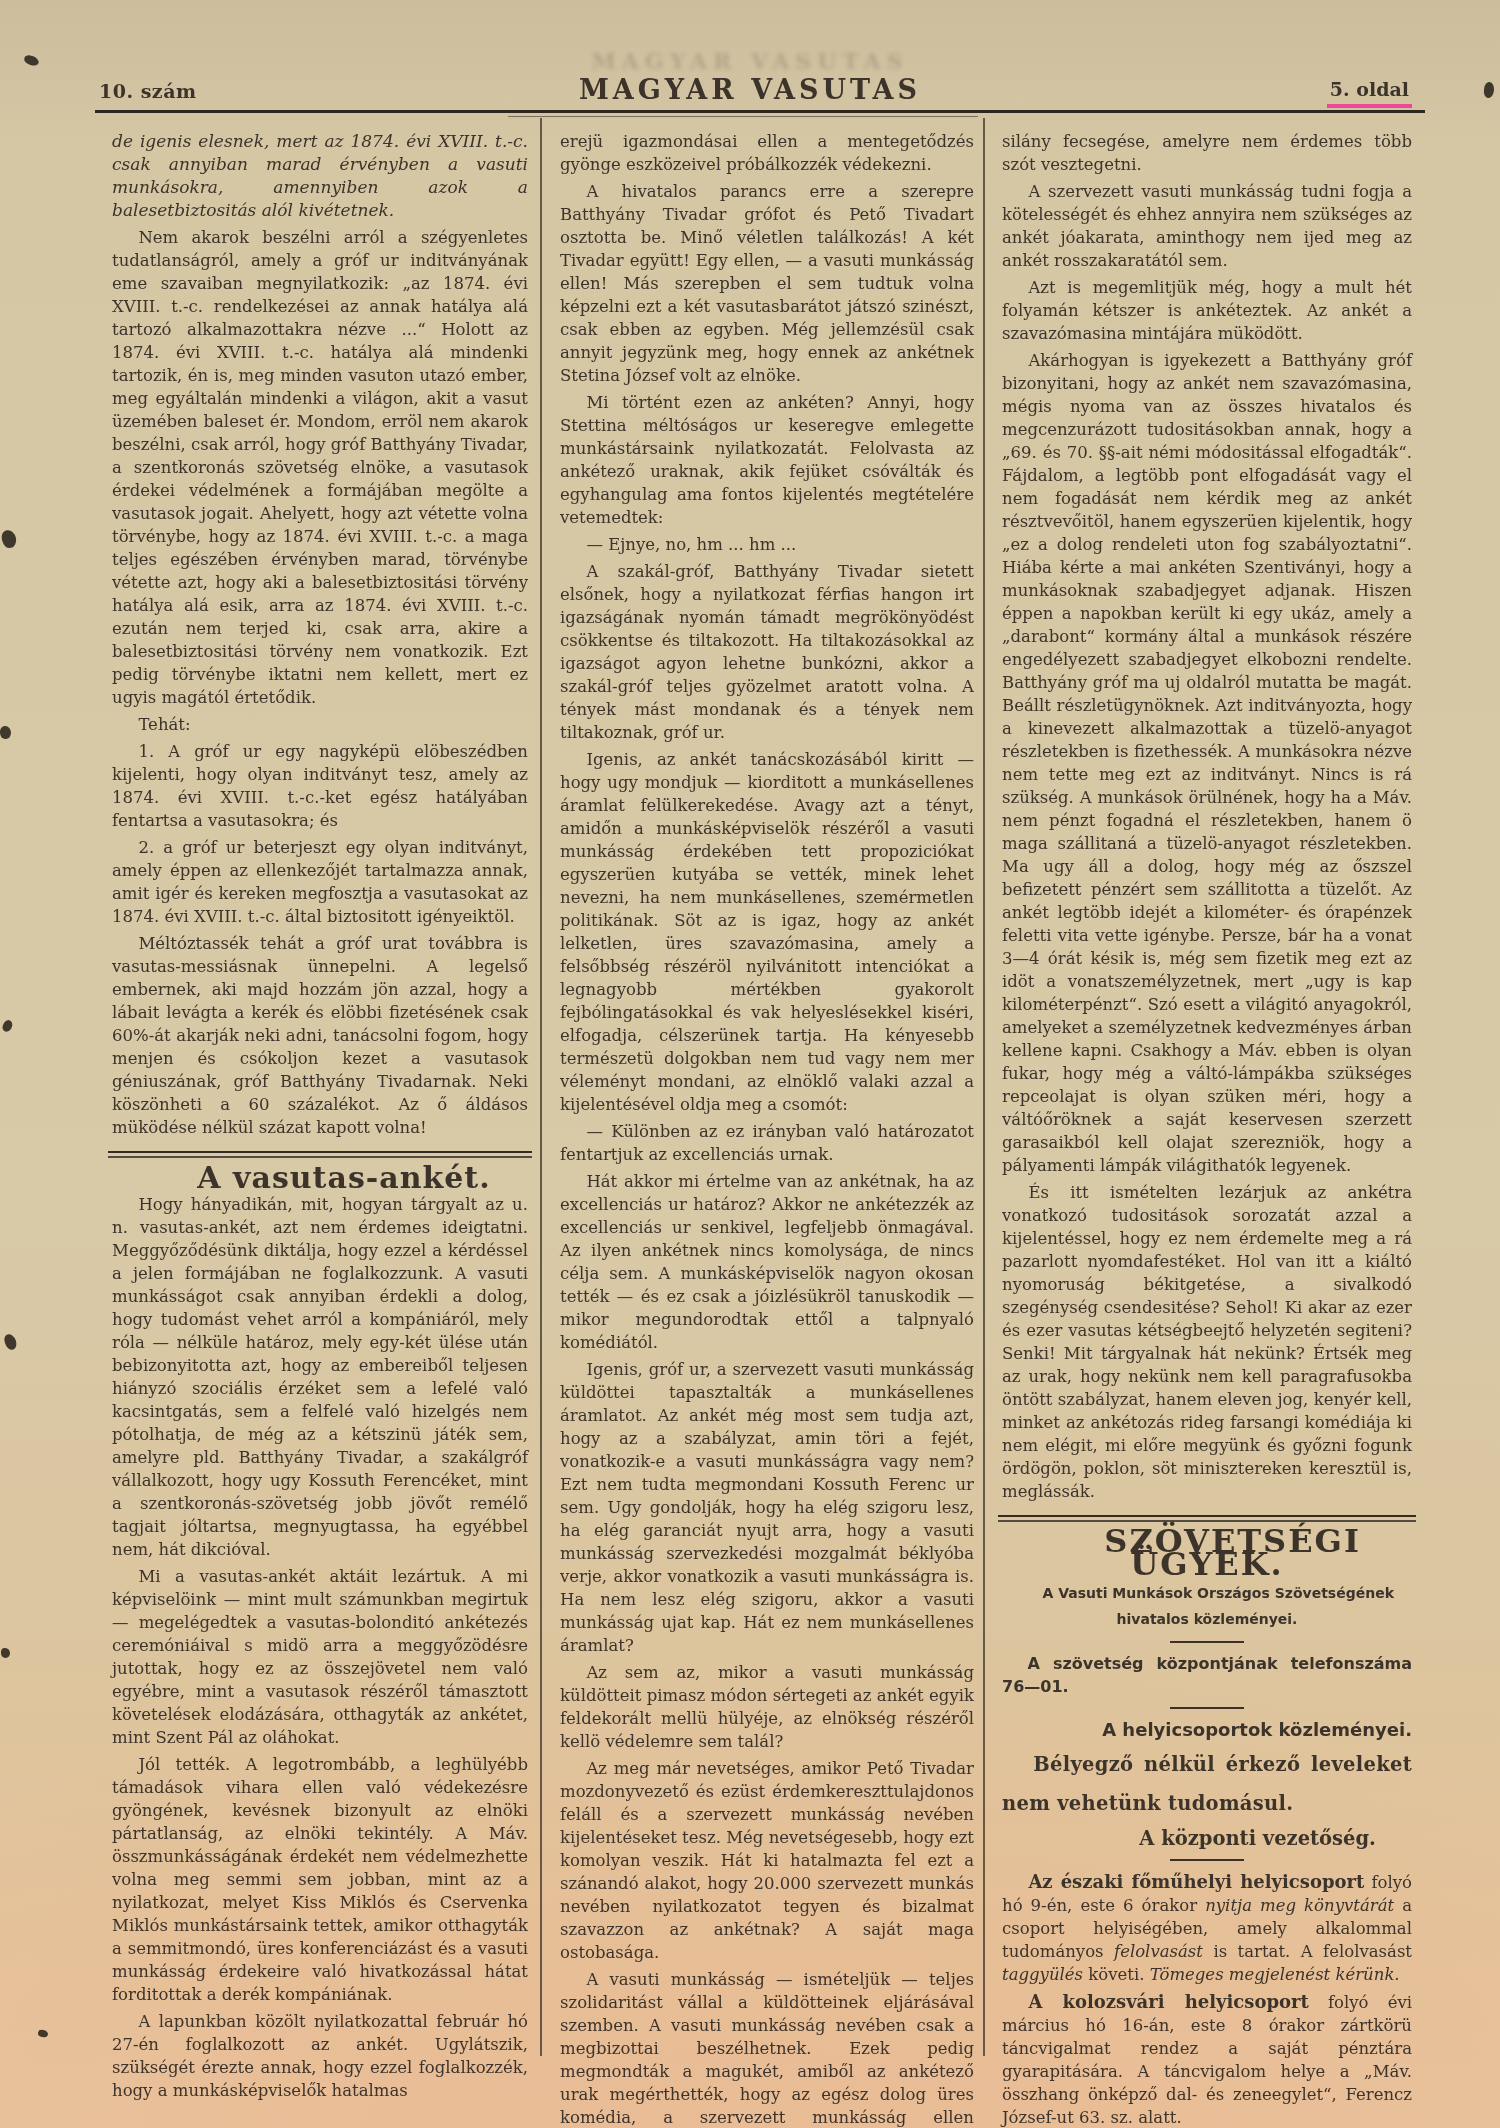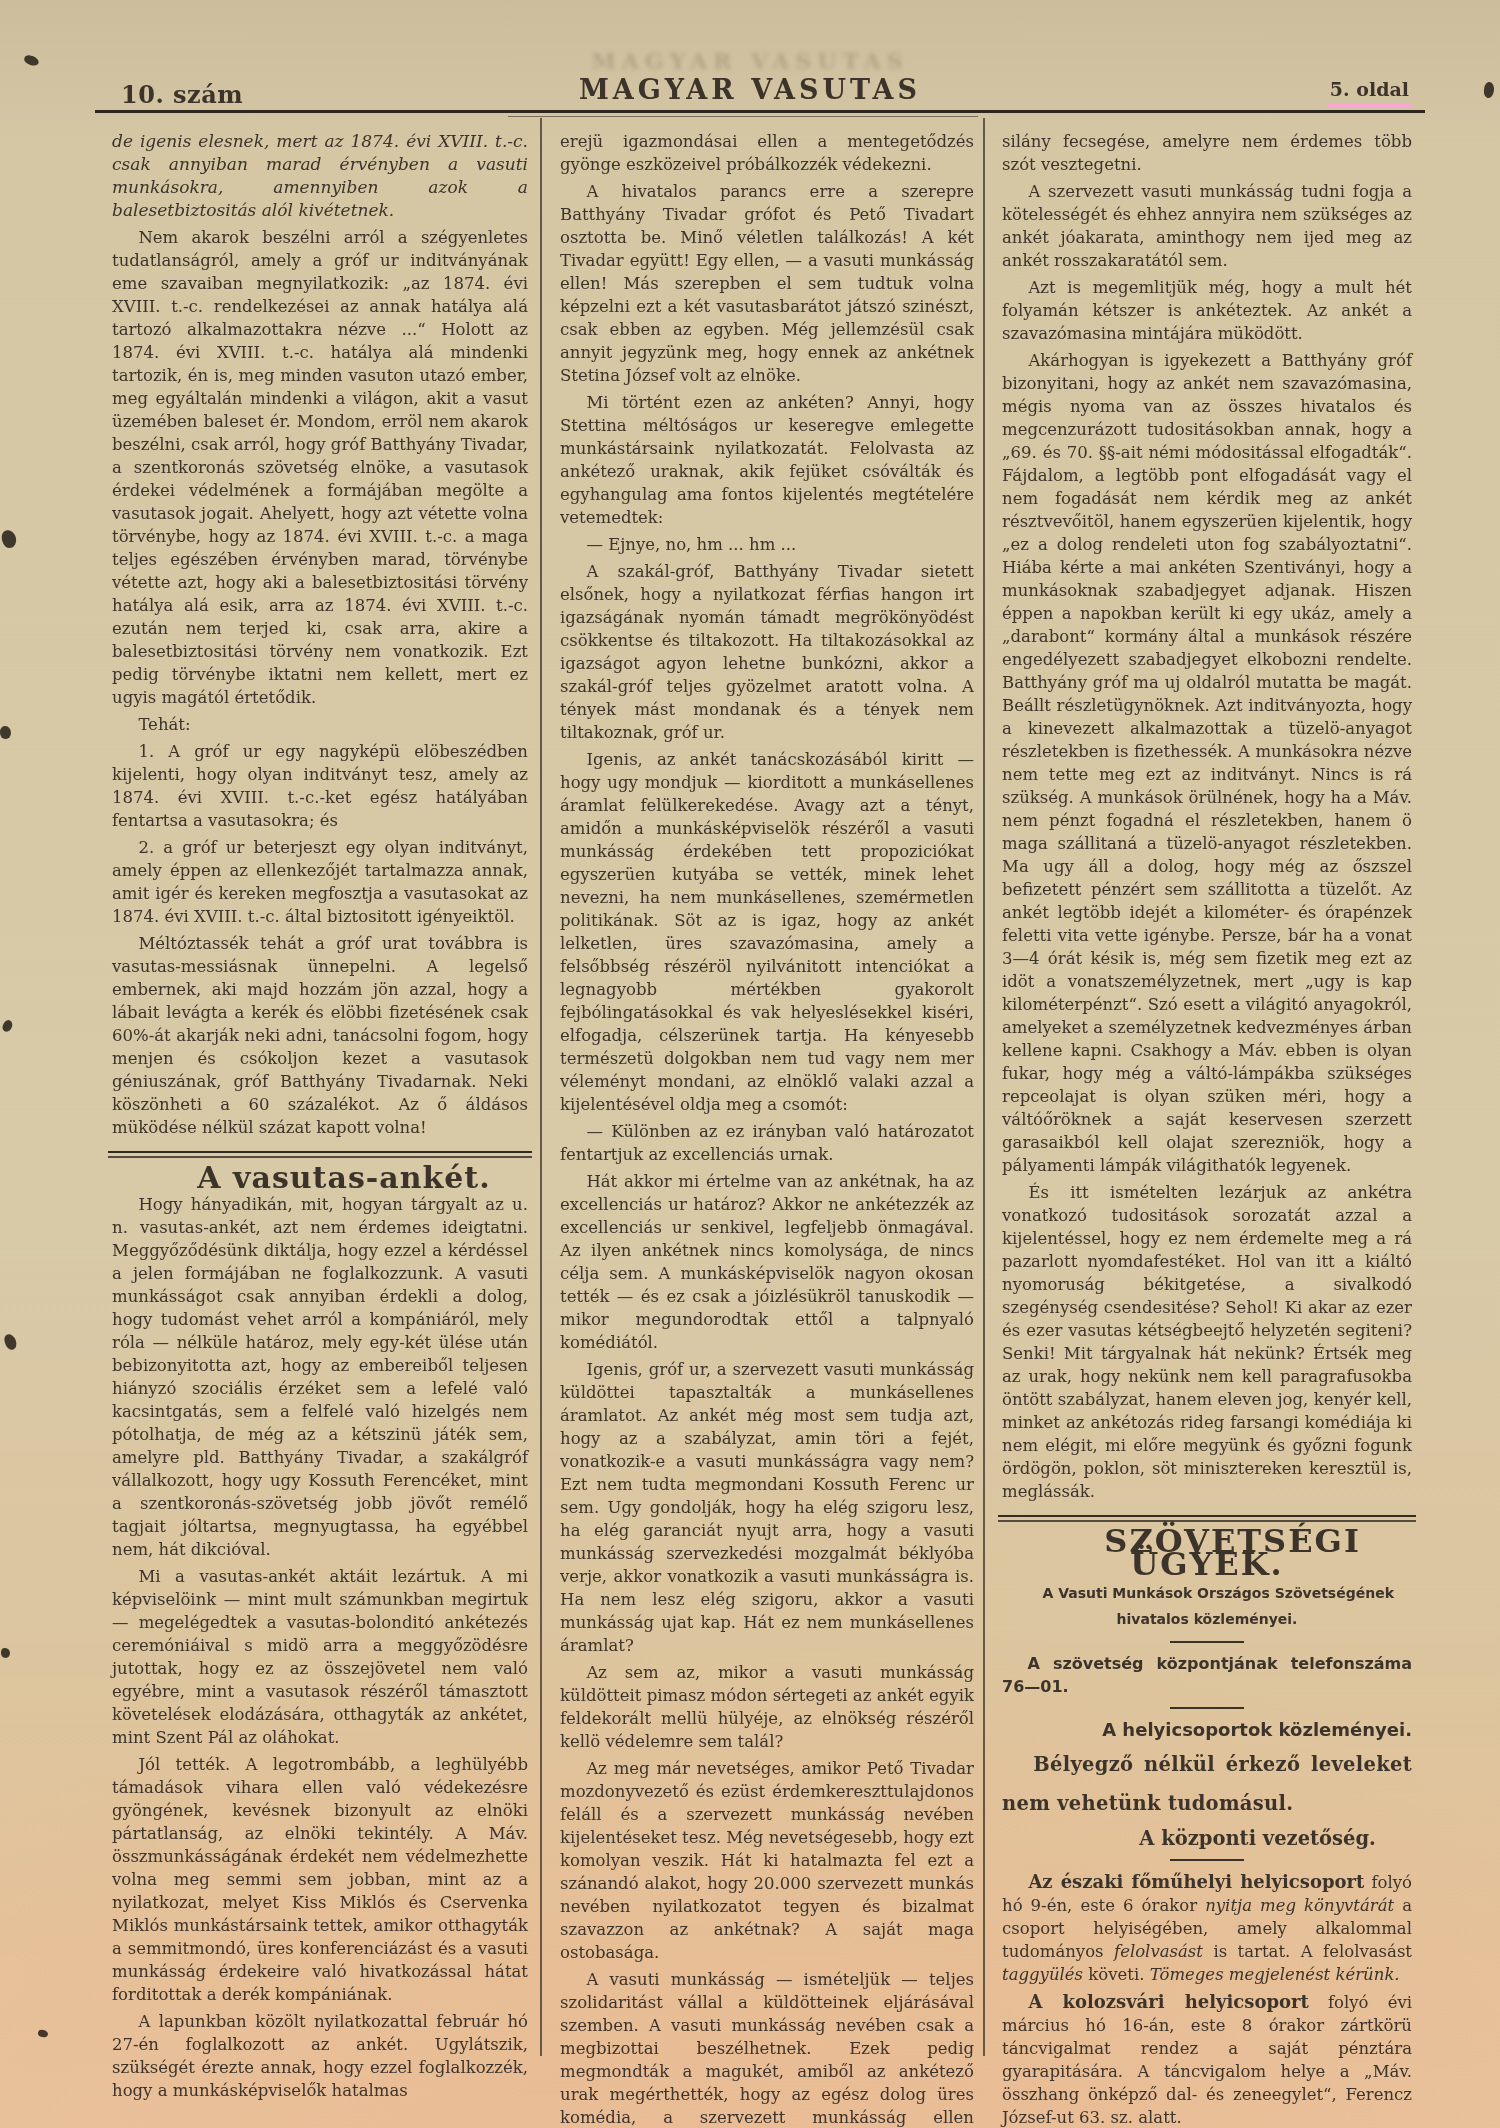--- a/index.html
+++ b/index.html
@@ -6,26 +6,26 @@
   body{
     width:1500px;height:2128px;overflow:hidden;position:relative;
     font-family:"DejaVu Serif","Liberation Serif",serif;
     color:#3c332b;
     background:
       radial-gradient(120% 55% at 50% 110%, rgba(235,178,138,.55), rgba(235,178,138,0) 62%),
       linear-gradient(180deg,#ccbe9d 0%,#d5c6a4 7%,#d8c9a7 58%,#dcc59e 78%,#e5c29a 92%,#e8c39d 100%);
   }
   .page{position:absolute;inset:0;}
   
-  .issue{position:absolute;left:121px;top:80px;font-size:24px;font-weight:bold;letter-spacing:.5px;}
+  .issue{position:absolute;left:99px;top:80px;font-size:19px;font-weight:bold;letter-spacing:.5px;}
   .masthead{position:absolute;left:0;right:0;top:74px;text-align:center;font-size:27px;font-weight:bold;letter-spacing:4px;}
   .ghost{position:absolute;left:0;right:0;top:48px;text-align:center;font-size:22px;font-weight:bold;
     letter-spacing:6px;color:#6f6352;opacity:.30;filter:blur(2px);}
   .pagenum{position:absolute;right:88px;top:78px;font-size:19px;font-weight:bold;
-    border-bottom:4px solid #f9a8d4;padding:0 3px 4px 3px;}
+    border-bottom:4px solid #ec4899;padding:0 3px 4px 3px;}
   .header-rule{position:absolute;left:95px;top:110px;width:1330px;height:3px;background:#2d2720;}
   .header-rule2{position:absolute;left:508px;top:116px;width:470px;height:1px;background:rgba(45,39,32,.55);}
   
   .vrule{position:absolute;top:118px;width:2px;background:rgba(56,47,37,.72);}
   
   .col{position:absolute;top:126px;text-align:justify;font-size:16.5px;line-height:23px;}
   .col p{margin:4px;text-indent:1.6em;}
   p.noindent{text-indent:0;}
   p.lead-italic{font-style:italic;text-indent:0;font-size:17px;}
   .drule{height:3px;border-top:2px solid #332c24;border-bottom:2px solid rgba(51,44,36,.8);margin:12px 0 8px 0;}

